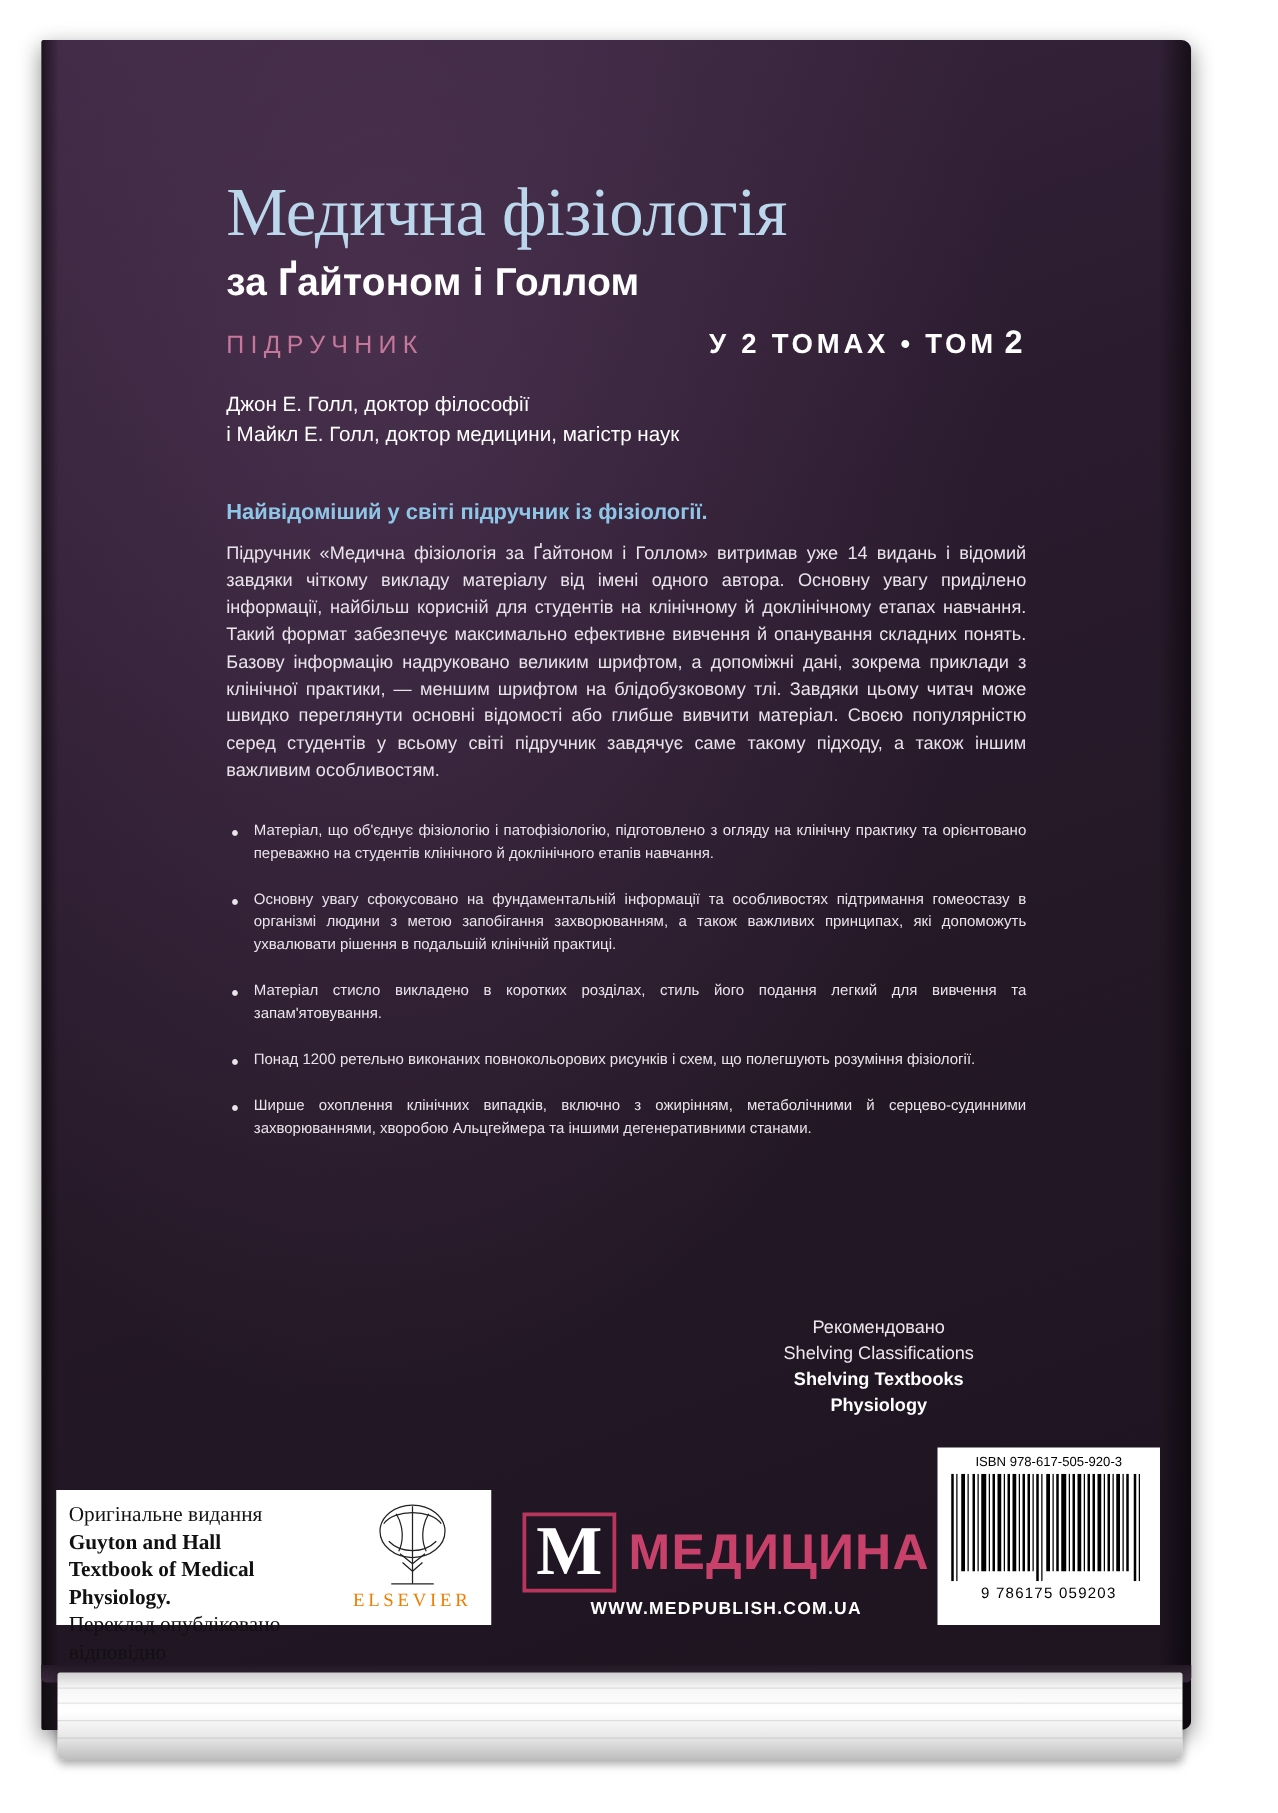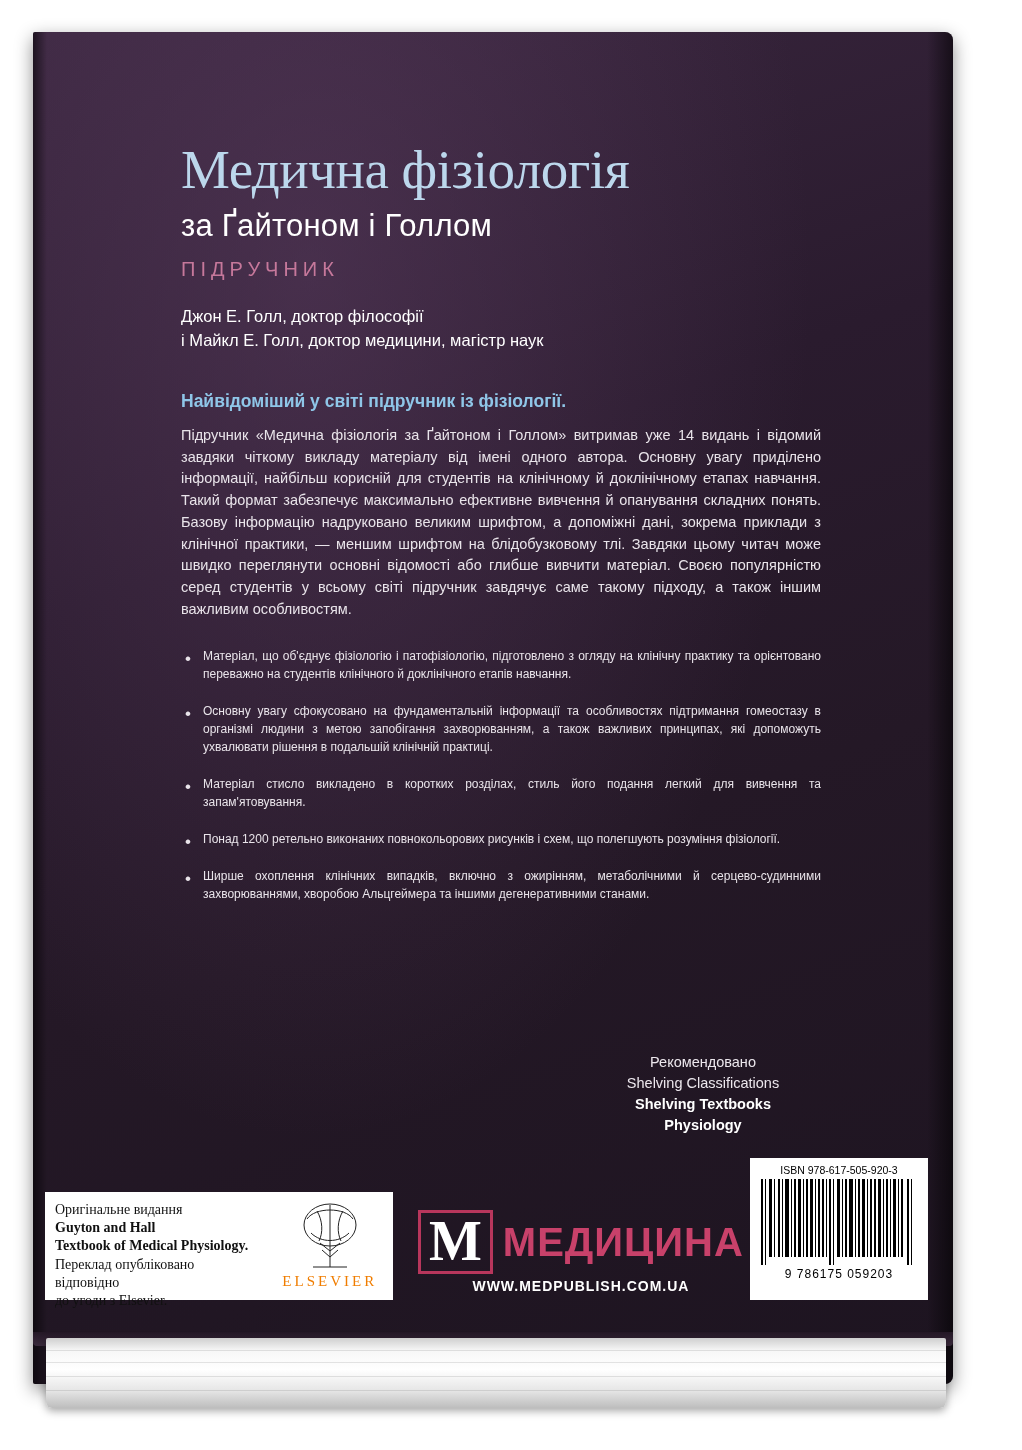--- a/index.html
+++ b/index.html
@@ -64,21 +64,21 @@
   .title-main {
     font-family: "Liberation Serif", serif;
     font-size: 55px;
     line-height: 1.02;
     color: #bcd7ec;
     font-weight: 400;
     letter-spacing: -0.5px;
   }
   .title-sub {
     font-family: "Liberation Sans", sans-serif;
-    font-weight: normal;
+    font-weight: bold;
     font-size: 31px;
     color: #ffffff;
     margin-top: 10px;
     letter-spacing: 0.2px;
   }
 
   .row-kind {
     display: flex;
     align-items: baseline;
     justify-content: space-between;
@@ -189,21 +189,21 @@
     top: 0;
     width: 348px;
     height: 108px;
     background: #ffffff;
     display: flex;
     align-items: stretch;
   }
   .elsevier-text {
     font-family: "Liberation Serif", serif;
     color: #111;
-    font-size: 14px;
+    font-size: 17px;
     line-height: 1.3;
     padding: 9px 6px 6px 10px;
     width: 208px;
   }
   .elsevier-text .b { font-weight: bold; }
   .elsevier-logo {
     width: 128px;
     display: flex;
     flex-direction: column;
     align-items: center;
@@ -320,20 +320,23 @@
 
   <div class="cover">
 
     <div class="content">
 
       <div class="title-main">Медична фізіологія</div>
       <div class="title-sub">за Ґайтоном і Голлом</div>
 
       <div class="row-kind">
         <div class="kind">ПІДРУЧНИК</div>
+        <div class="volume">
+          <span>У 2 ТОМАХ •  ТОМ</span><span class="vol-num">2</span>
+        </div>
       </div>
 
       <div class="authors-row">
         <div class="authors" style="white-space: pre-line;">Джон Е. Голл, доктор філософії
 і Майкл Е. Голл, доктор медицини, магістр наук</div>
       </div>
 
       <div class="tagline">Найвідоміший у світі підручник із фізіології.</div>
 
       <div class="para">Підручник «Медична фізіологія за Ґайтоном і Голлом» витримав уже 14 видань і відомий завдяки чіткому викладу матеріалу від імені одного автора. Основну увагу приділено інформації, найбільш корисній для студентів на клінічному й доклінічному етапах навчання. Такий формат забезпечує максимально ефективне вивчення й опанування складних понять. Базову інформацію надруковано великим шрифтом, а допоміжні дані, зокрема приклади з клінічної практики, — меншим шрифтом на блідобузковому тлі. Завдяки цьому читач може швидко переглянути основні відомості або глибше вивчити матеріал. Своєю популярністю серед студентів у всьому світі підручник завдячує саме такому підходу, а також іншим важливим особливостям.</div>

